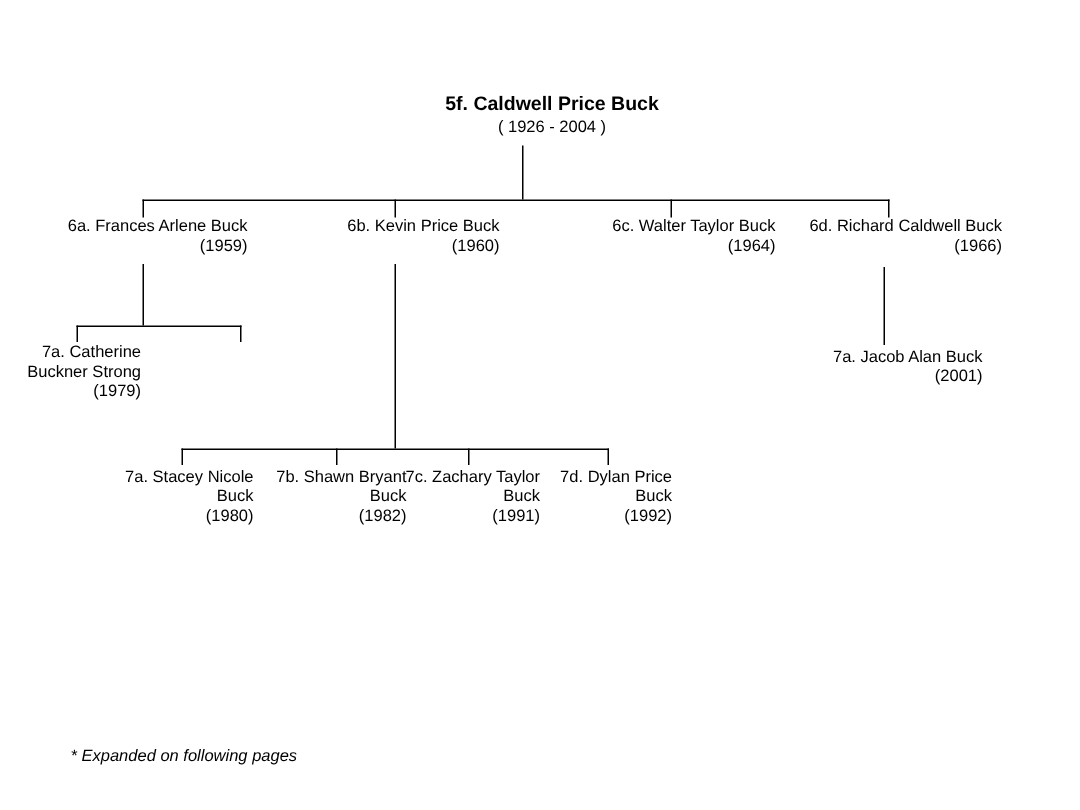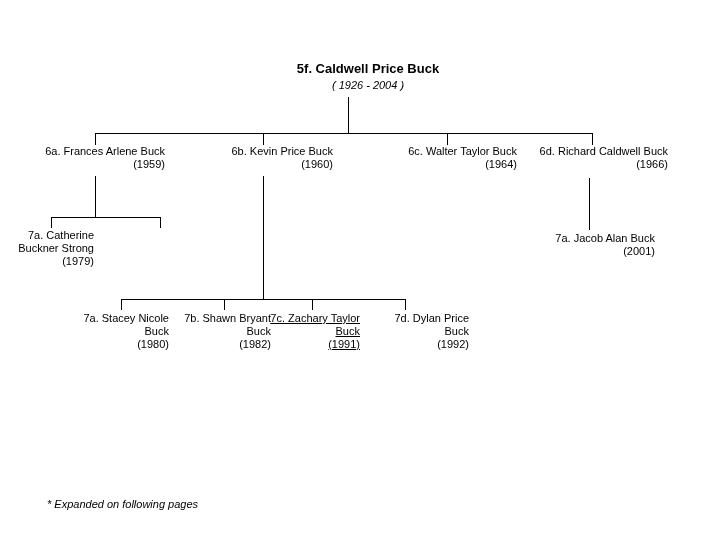--- a/index.html
+++ b/index.html
@@ -31,21 +31,20 @@
     display: block;
     font-size: 13px;
     font-weight: bold;
     line-height: 15px;
   }
   .title-block .years {
     display: block;
     font-size: 11px;
     line-height: 13px;
     margin-top: 3px;
-    font-style: italic;
   }
   .footnote {
     position: absolute;
     font-size: 11px;
     font-style: italic;
     line-height: 13px;
     text-align: left;
   }
 </style>
 </head>
@@ -100,25 +99,25 @@
   <div class="vline" style="left:405px; top:299px; height:11px;"></div>
 
   <div class="node" style="left:73px; top:312px; width:96px;">
     <span>7a. Stacey Nicole Buck</span>
     <span class="years">(1980)</span>
   </div>
   <div class="node" style="left:175px; top:312px; width:96px;">
     <span>7b. Shawn Bryant Buck</span>
     <span class="years">(1982)</span>
   </div>
-  <div class="node" style="left:264px; top:312px; width:96px;text-decoration:underline;">
+  <div class="node" style="left:264px; top:312px; width:96px;">
     <span>7c. Zachary Taylor Buck</span>
     <span class="years">(1991)</span>
   </div>
-  <div class="node" style="left:381px; top:312px; width:88px;">
+  <div class="node" style="left:360px; top:312px; width:88px;">
     <span>7d. Dylan Price Buck</span>
     <span class="years">(1992)</span>
   </div>
 
   <div class="vline" style="left:589px; top:178px; height:52px;"></div>
 
   <div class="node" style="left:525px; top:232px; width:130px;">
     <span>7a. Jacob Alan Buck</span>
     <span class="years">(2001)</span>
   </div>

